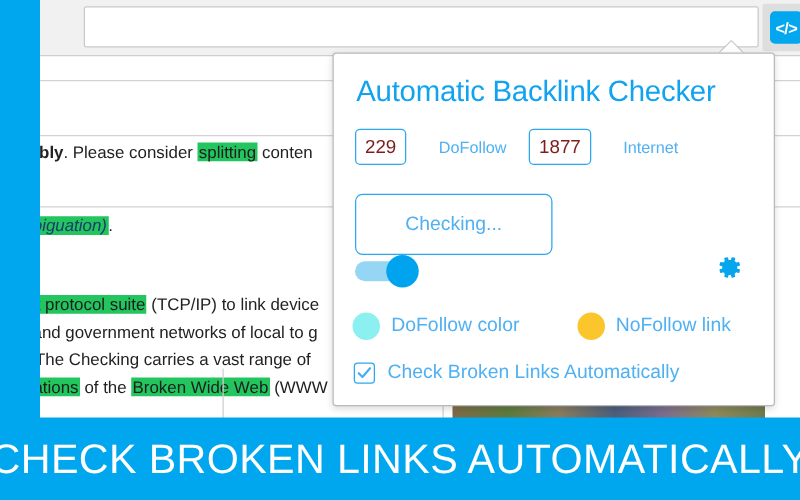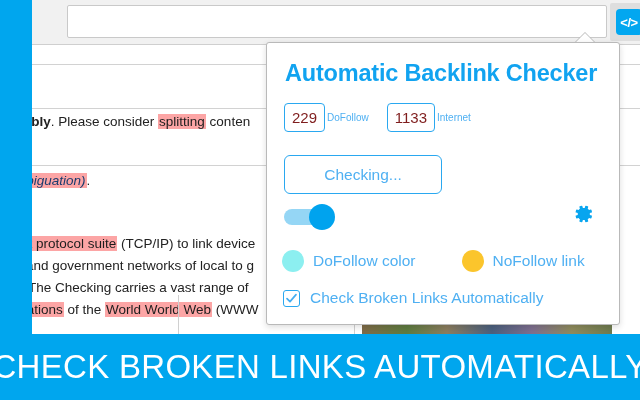--- a/index.html
+++ b/index.html
@@ -90,21 +90,21 @@
     background: #d2d2d2;
   }
   .page-line {
     position: absolute;
     font-size: 13.5px;
     color: #222222;
     white-space: nowrap;
     line-height: 18px;
   }
   .hl {
-    background: #fca5a5;
+    background: #22c55e;
     color: #1d1d1d;
     padding: 0 1px;
   }
   .b { font-weight: bold; }
   .i { font-style: italic; color: #1a3b6e; }
   .page-img {
     position: absolute;
     left: 330px;
     top: 278px;
     width: 250px;
@@ -143,21 +143,21 @@
     border-right: 10px solid transparent;
     border-bottom: 10px solid #ffffff;
     filter: drop-shadow(0 -1px 0 #b9b9b9);
   }
 
   .popup-title {
     position: absolute;
     left: 18px;
     top: 17px;
     font-size: 23.5px;
-    font-weight: bold;
+    font-weight: normal;
     color: #11a3f0;
     letter-spacing: -0.2px;
     white-space: nowrap;
   }
 
   .counters {
     position: absolute;
     left: 17px;
     top: 60px;
     display: flex;
@@ -171,33 +171,33 @@
     color: #7f1d1d;
     font-size: 15px;
     display: flex;
     align-items: center;
     justify-content: center;
     padding: 0 7px;
     box-sizing: border-box;
   }
   .count-label {
     color: #4fb0f2;
-    font-size: 10px;
-    margin-left: 2px;
+    font-size: 13px;
+    margin-left: 26px;
     margin-right: 18px;
     white-space: nowrap;
     text-align: center;
   }
 
   .check-btn {
     position: absolute;
     left: 17px;
     top: 112px;
     width: 158px;
-    height: 39px;
+    height: 49px;
     border: 1.6px solid #2aa8f0;
     border-radius: 6px;
     background: #ffffff;
     color: #4fb0f2;
     font-size: 15.5px;
     font-family: "Liberation Sans", sans-serif;
     cursor: pointer;
     display: flex;
     align-items: center;
     justify-content: center;
@@ -331,38 +331,38 @@
     <div class="page-line" style="left:-12px; top:190px;">
       <span class="hl">et protocol suite</span> (TCP/IP) to link device
     </div>
     <div class="page-line" style="left:-6px; top:212px;">
       and government networks of local to g
     </div>
     <div class="page-line" style="left:-4px; top:234px;">
       The Checking carries a vast range of
     </div>
     <div class="page-line" style="left:-16px; top:256px;">
-      <span class="hl">ications</span> of the <span class="hl">World World Web</span> (WWW
+      <span class="hl">ications</span> of the <span class="hl">Broken Wide Web</span> (WWW
     </div>
 
     <div class="page-divider-v" style="left:146px;"></div>
     <div class="page-divider-v" style="left:322px;"></div>
     <div class="page-img"></div>
   </div>
 
   <div class="popup-arrow"></div>
 
   <div class="popup">
 
     <div class="popup-title">Automatic Backlink Checker</div>
 
     <div class="counters">
       <div class="count-box">229</div>
       <div class="count-label">DoFollow</div>
-      <div class="count-box">1133</div>
+      <div class="count-box">1877</div>
       <div class="count-label">Internet</div>
     </div>
 
     <button class="check-btn">Checking...</button>
 
     <div class="toggle">
       <div class="toggle-knob"></div>
     </div>
 
     <div class="gear">

